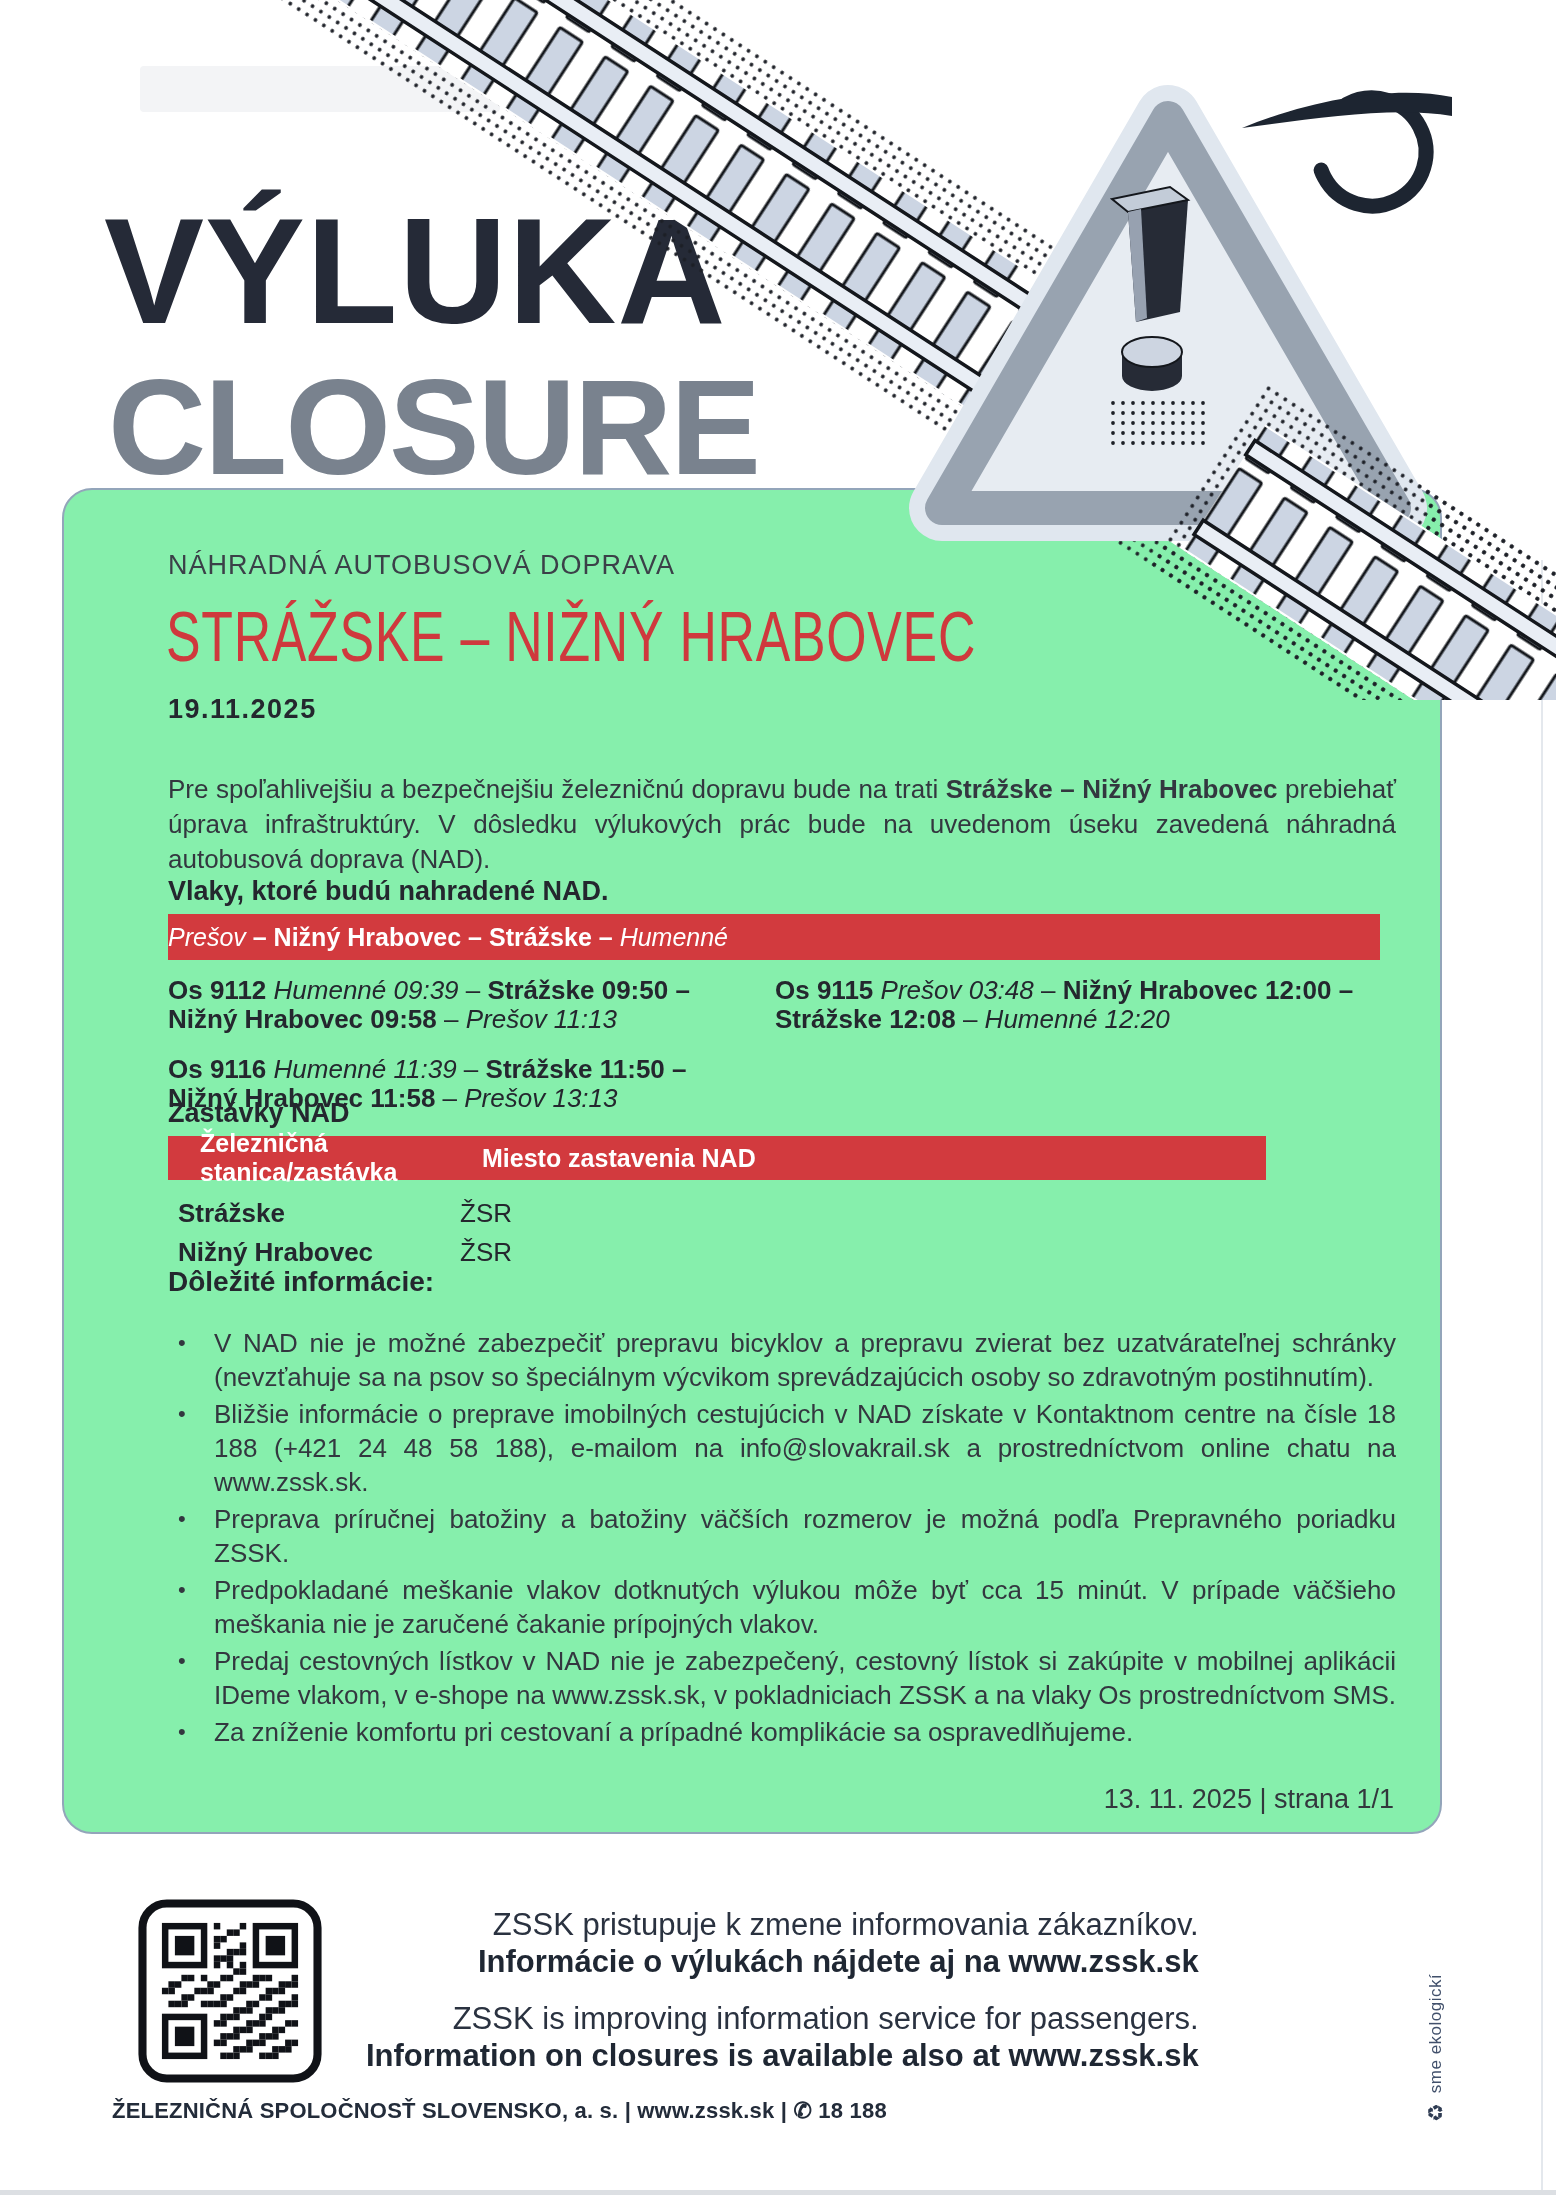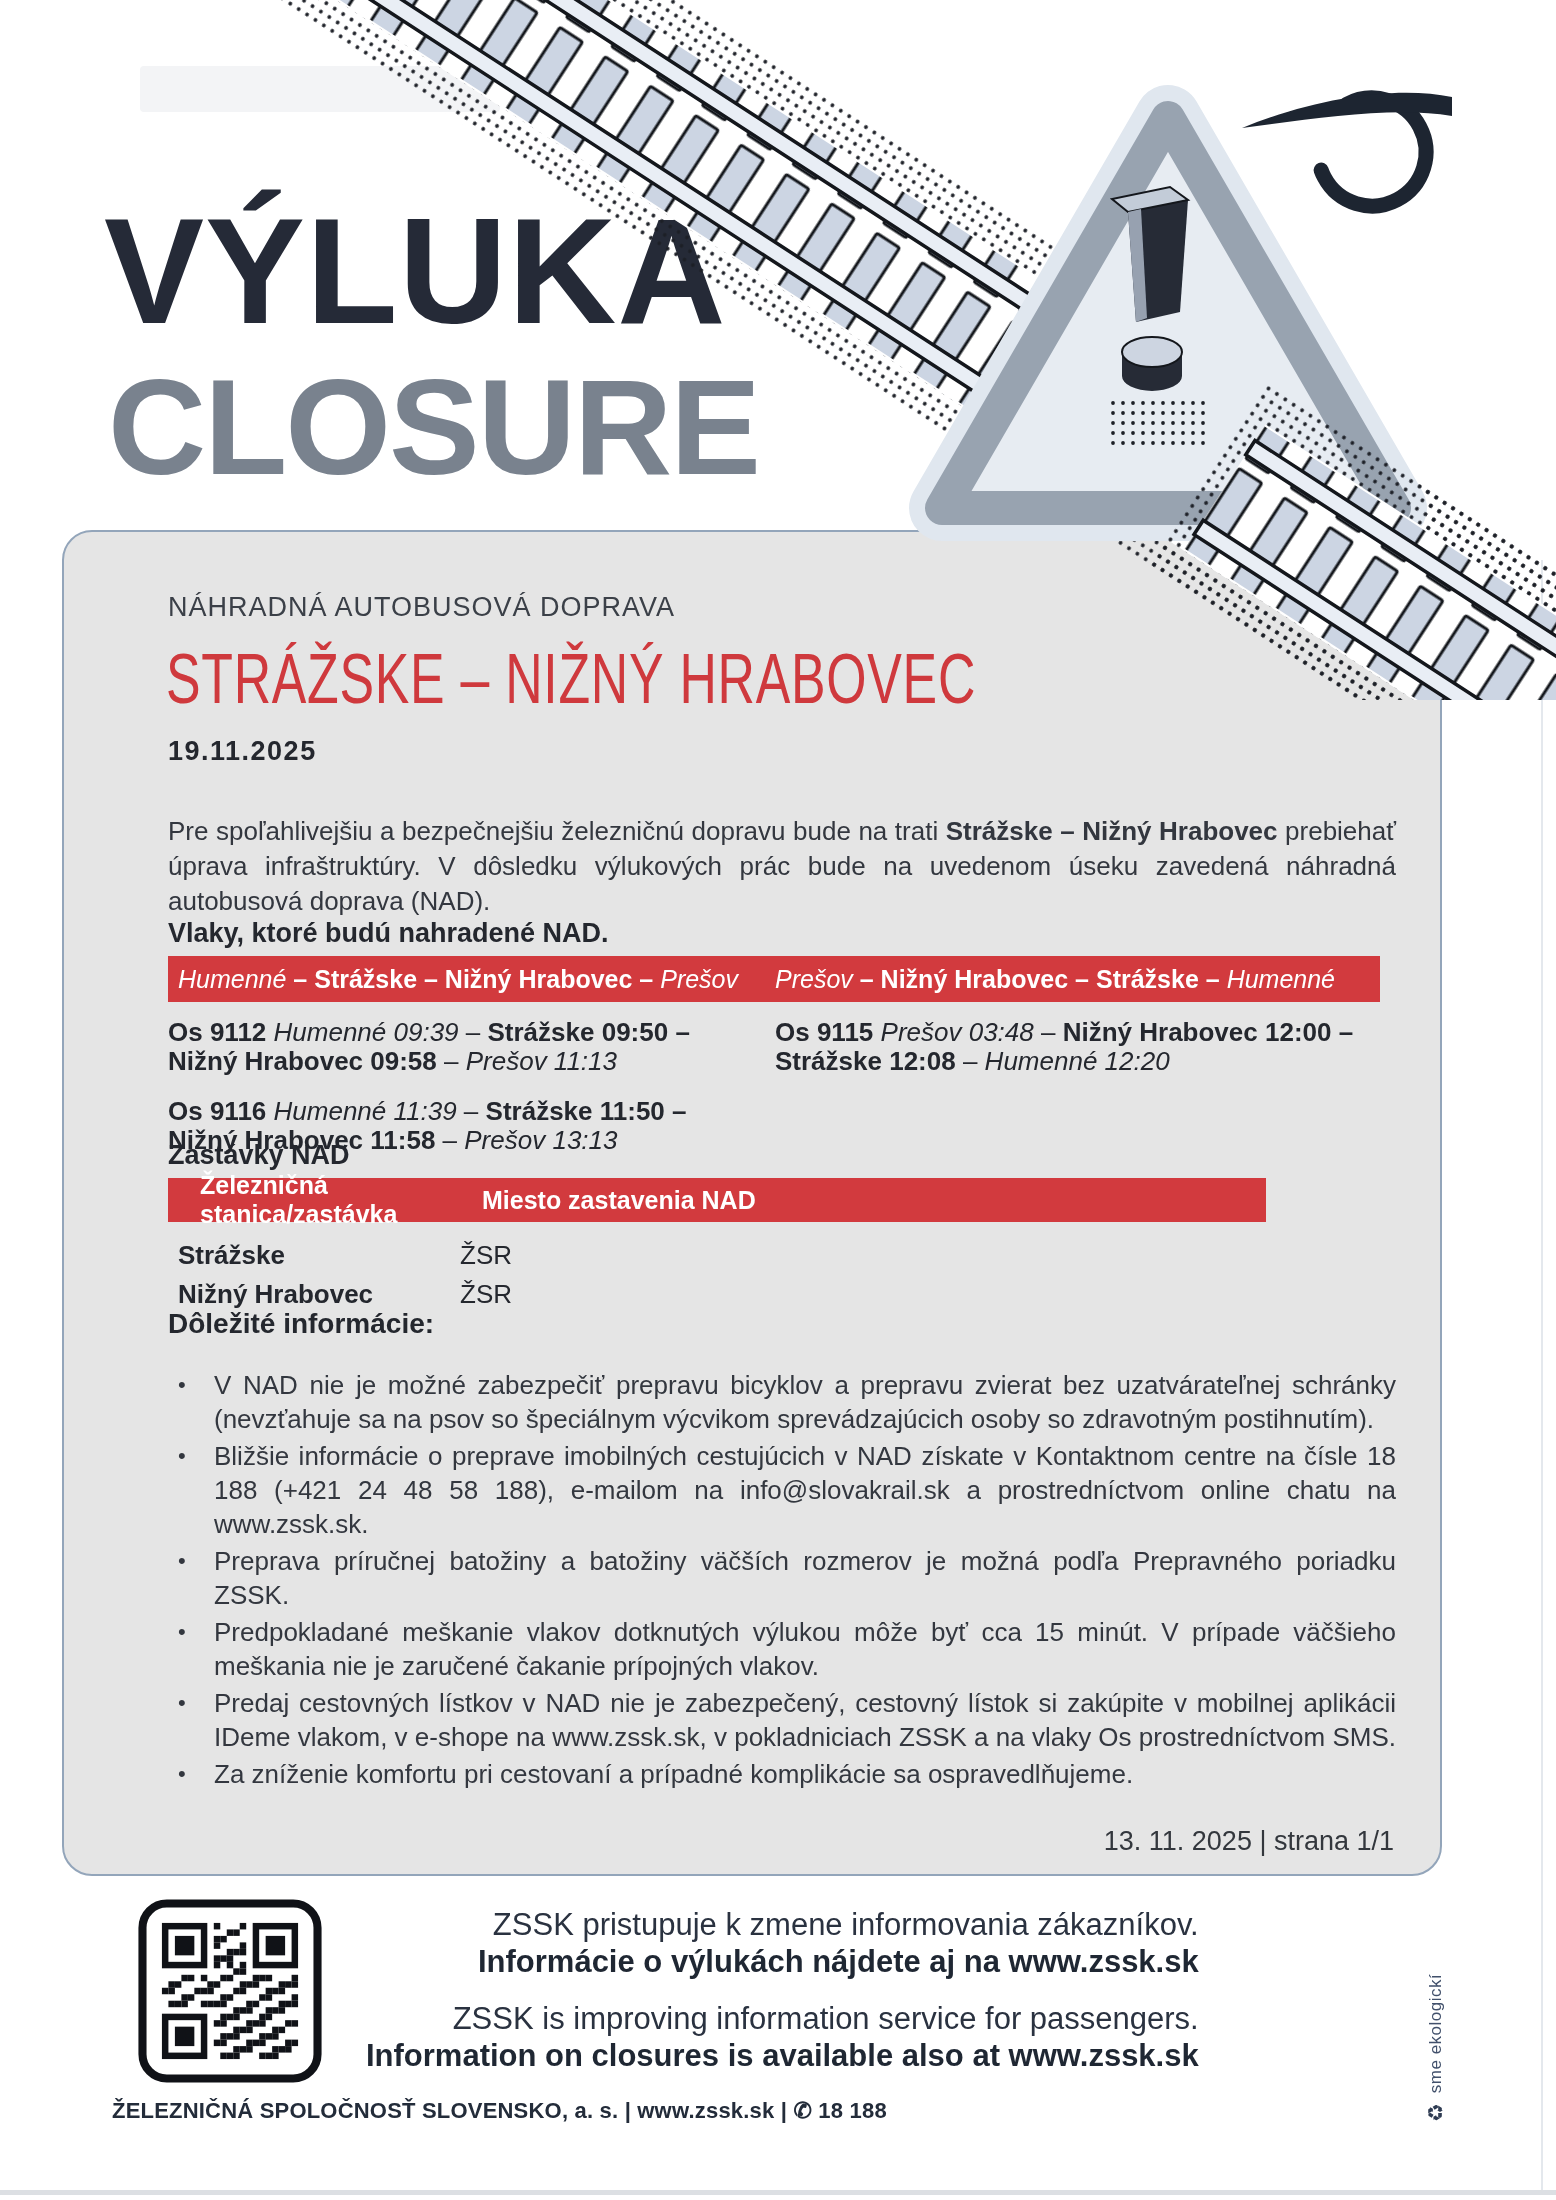--- a/index.html
+++ b/index.html
@@ -14,22 +14,22 @@
   .title-sk{
     position:absolute;left:104px;top:196px;z-index:2;
     font-size:150px;font-weight:700;color:#252a37;letter-spacing:1px;line-height:1;
   }
   .title-en{
     position:absolute;left:108px;top:359px;z-index:2;
     font-size:136px;font-weight:700;color:#79828e;letter-spacing:-2px;line-height:1;
   }
   
   .panel{
-    position:absolute;left:62px;top:530px;width:1380px;height:1346px;
-    border:2px solid #93a5ba;border-radius:30px;background:#e5e5e5;z-index:2;box-sizing:border-box;
+    position:absolute;left:62px;top:488px;width:1380px;height:1346px;
+    border:2px solid #93a5ba;border-radius:30px;background:#86efac;z-index:2;box-sizing:border-box;
   }
   .eyebrow{position:absolute;left:104px;top:60px;font-size:27px;letter-spacing:1px;color:#3b4048;}
   .route-title{
     position:absolute;left:102px;top:112px;font-size:70px;color:#cf393d;letter-spacing:1px;
     transform:scaleX(0.74);transform-origin:left top;white-space:nowrap;line-height:1;
   }
   .doc-date{position:absolute;left:104px;top:204px;font-size:27px;font-weight:700;letter-spacing:1.5px;color:#24272e;}
   .intro{position:absolute;left:104px;top:256px;width:1228px;font-size:26px;line-height:35px;text-align:justify;color:#33373f;}
   .sec-heading{font-size:27px;font-weight:700;color:#24272e;}
   .trains-heading{position:absolute;left:104px;top:386px;}
@@ -131,21 +131,20 @@
 <div class="title-en">CLOSURE</div>
 
 <div class="panel">
   <div class="eyebrow">NÁHRADNÁ AUTOBUSOVÁ DOPRAVA</div>
   <div class="route-title">STRÁŽSKE – NIŽNÝ HRABOVEC</div>
   <div class="doc-date">19.11.2025</div>
   <p class="intro"><span class="sg-n">Pre spoľahlivejšiu a bezpečnejšiu železničnú dopravu bude na trati </span><span class="sg-b">Strážske – Nižný Hrabovec</span><span class="sg-n"> prebiehať úprava infraštruktúry. V dôsledku výlukových prác bude na uvedenom úseku zavedená náhradná autobusová doprava (NAD).</span></p>
 
   <div class="sec-heading trains-heading">Vlaky, ktoré budú nahradené NAD.</div>
   <div class="redbar trains-bar">
-    <div class="h1"><span class="sg-i">Humenné </span><span class="sg-b">– Strážske – Nižný Hrabovec – </span><span class="sg-i">Prešov</span></div>
     <div class="h2"><span class="sg-i">Prešov </span><span class="sg-b">– Nižný Hrabovec – Strážske – </span><span class="sg-i">Humenné</span></div>
   </div>
   <div class="train-cols">
     <div class="tcol-left">
       <div class="train-row"><span class="sg-b">Os 9112 </span><span class="sg-i">Humenné 09:39</span><span class="sg-n"> – </span><span class="sg-b">Strážske 09:50 – Nižný Hrabovec 09:58</span><span class="sg-n"> – </span><span class="sg-i">Prešov 11:13</span></div>
       <div class="train-row"><span class="sg-b">Os 9116 </span><span class="sg-i">Humenné 11:39</span><span class="sg-n"> – </span><span class="sg-b">Strážske 11:50 – Nižný Hrabovec 11:58</span><span class="sg-n"> – </span><span class="sg-i">Prešov 13:13</span></div>
     </div>
     <div class="tcol-right">
       <div class="train-row"><span class="sg-b">Os 9115 </span><span class="sg-i">Prešov 03:48</span><span class="sg-n"> – </span><span class="sg-b">Nižný Hrabovec 12:00 – Strážske 12:08</span><span class="sg-n"> – </span><span class="sg-i">Humenné 12:20</span></div>
     </div>

